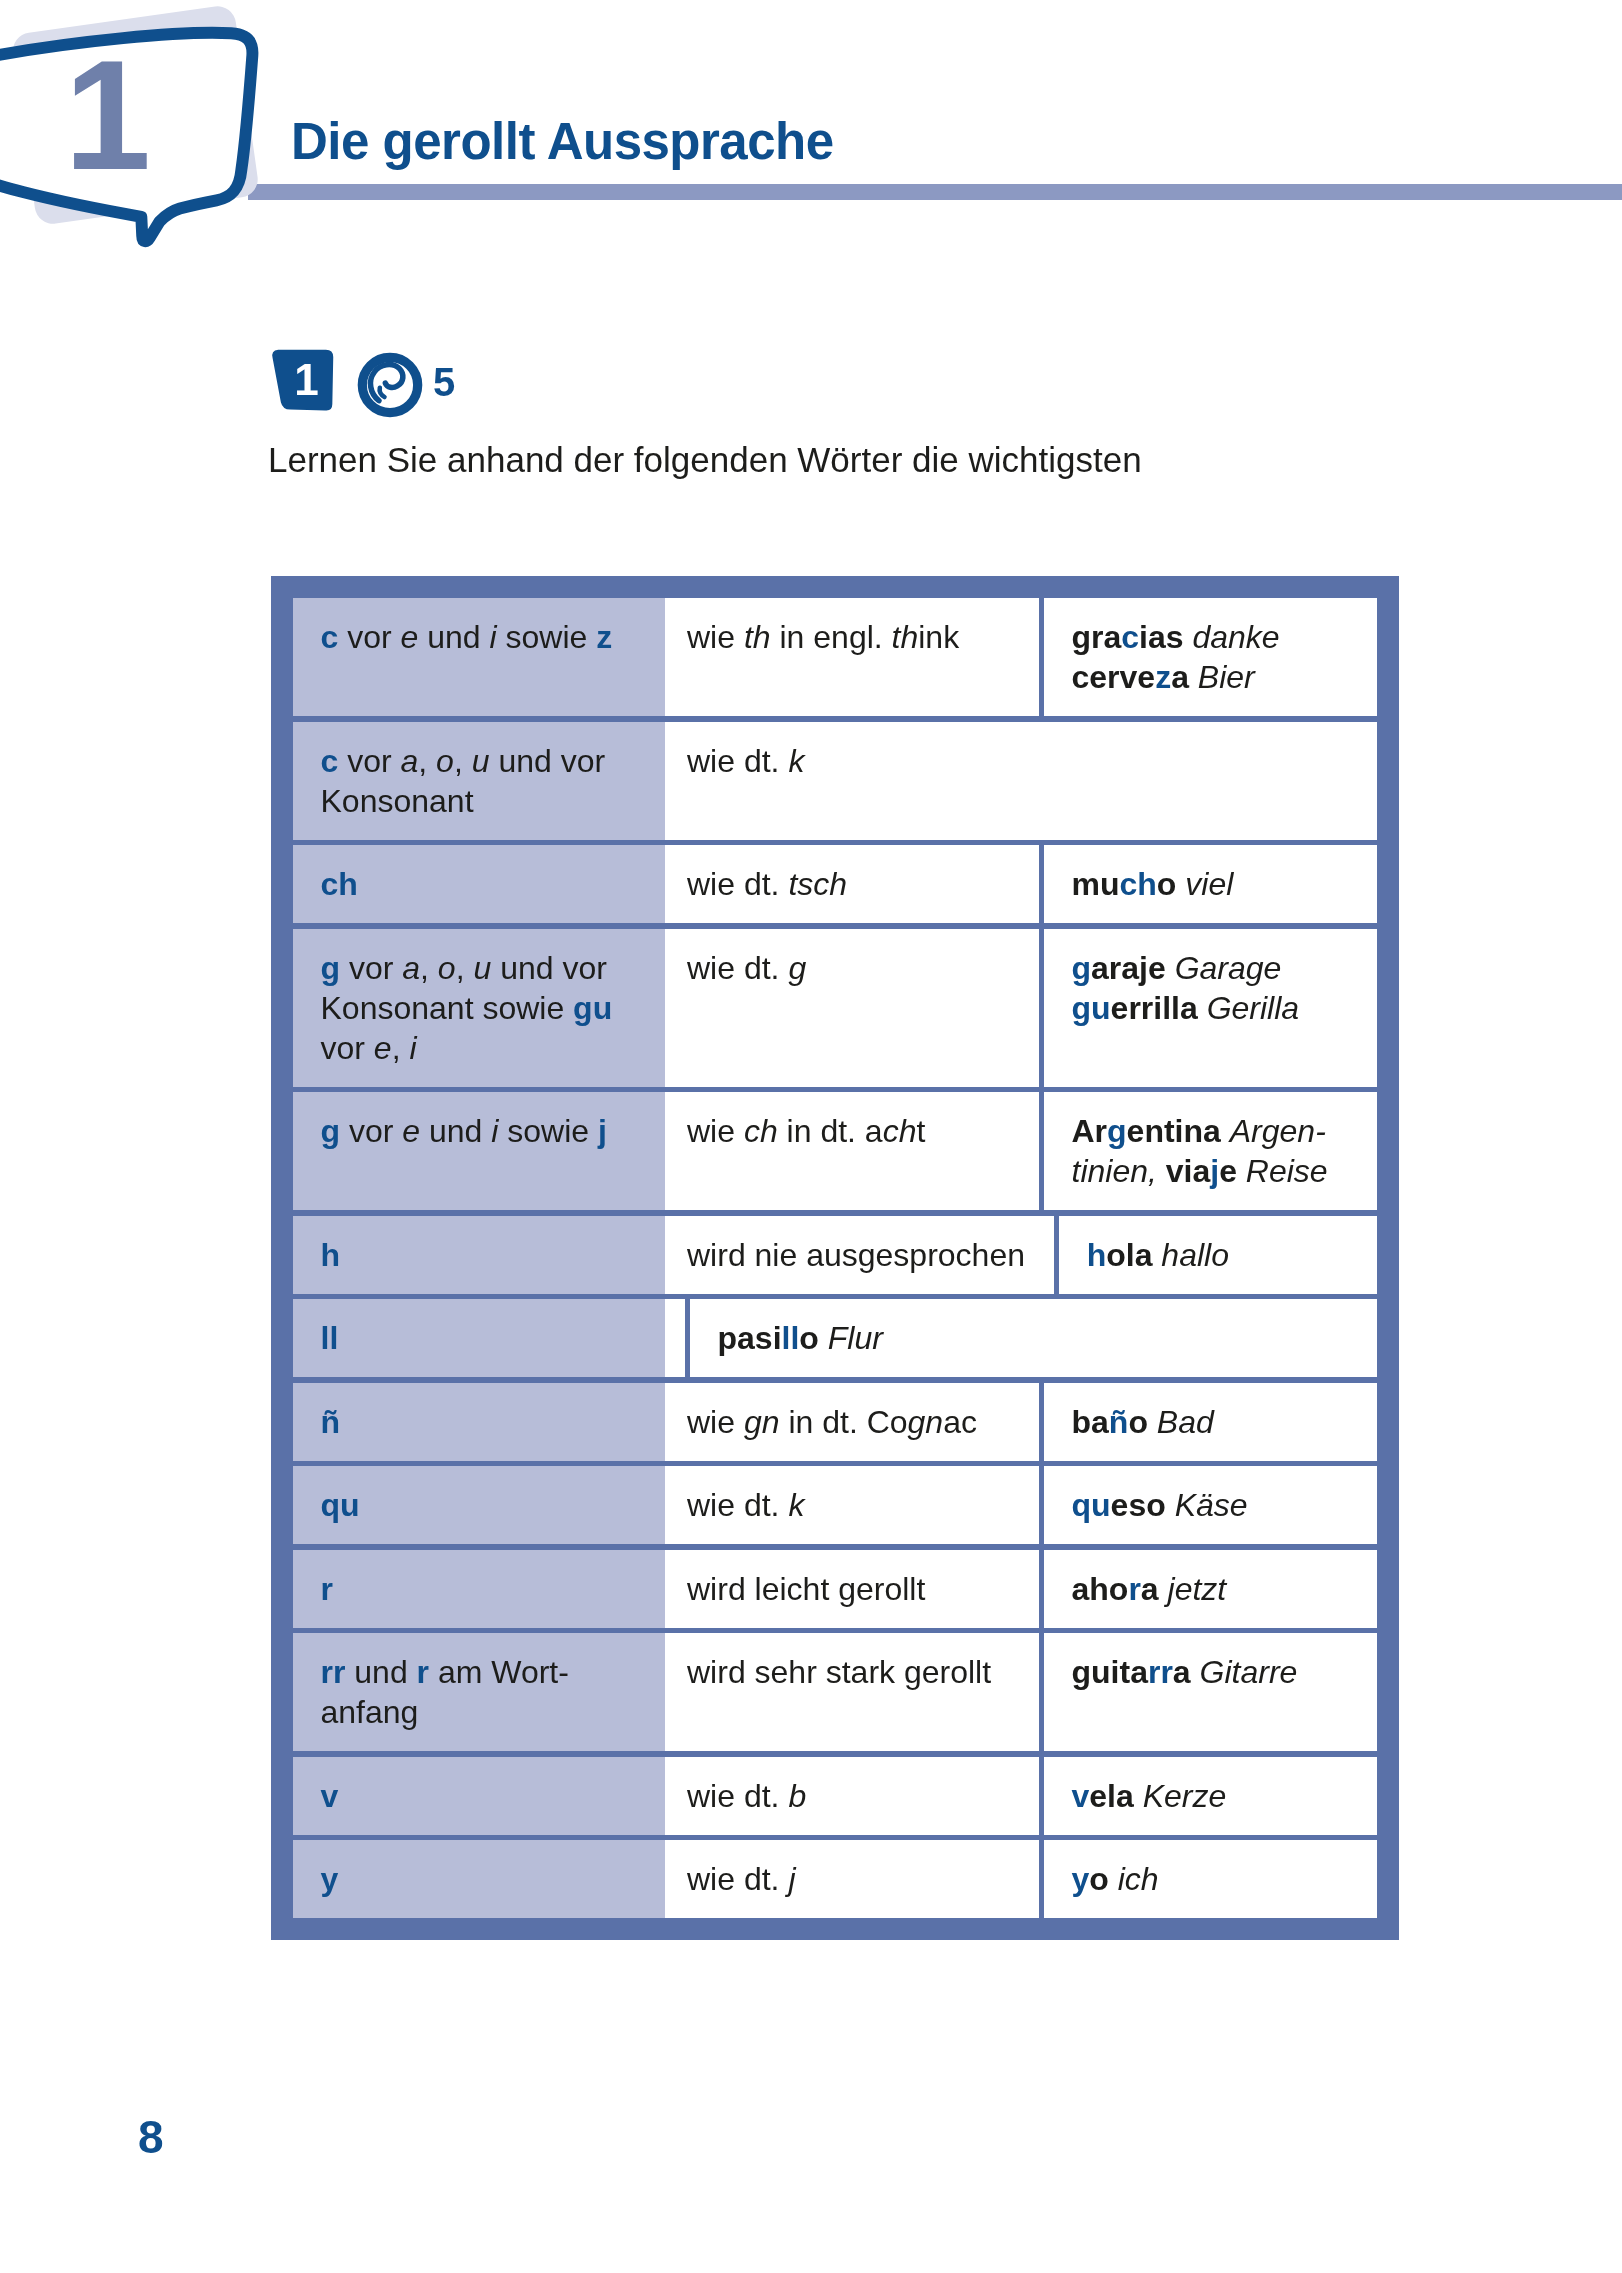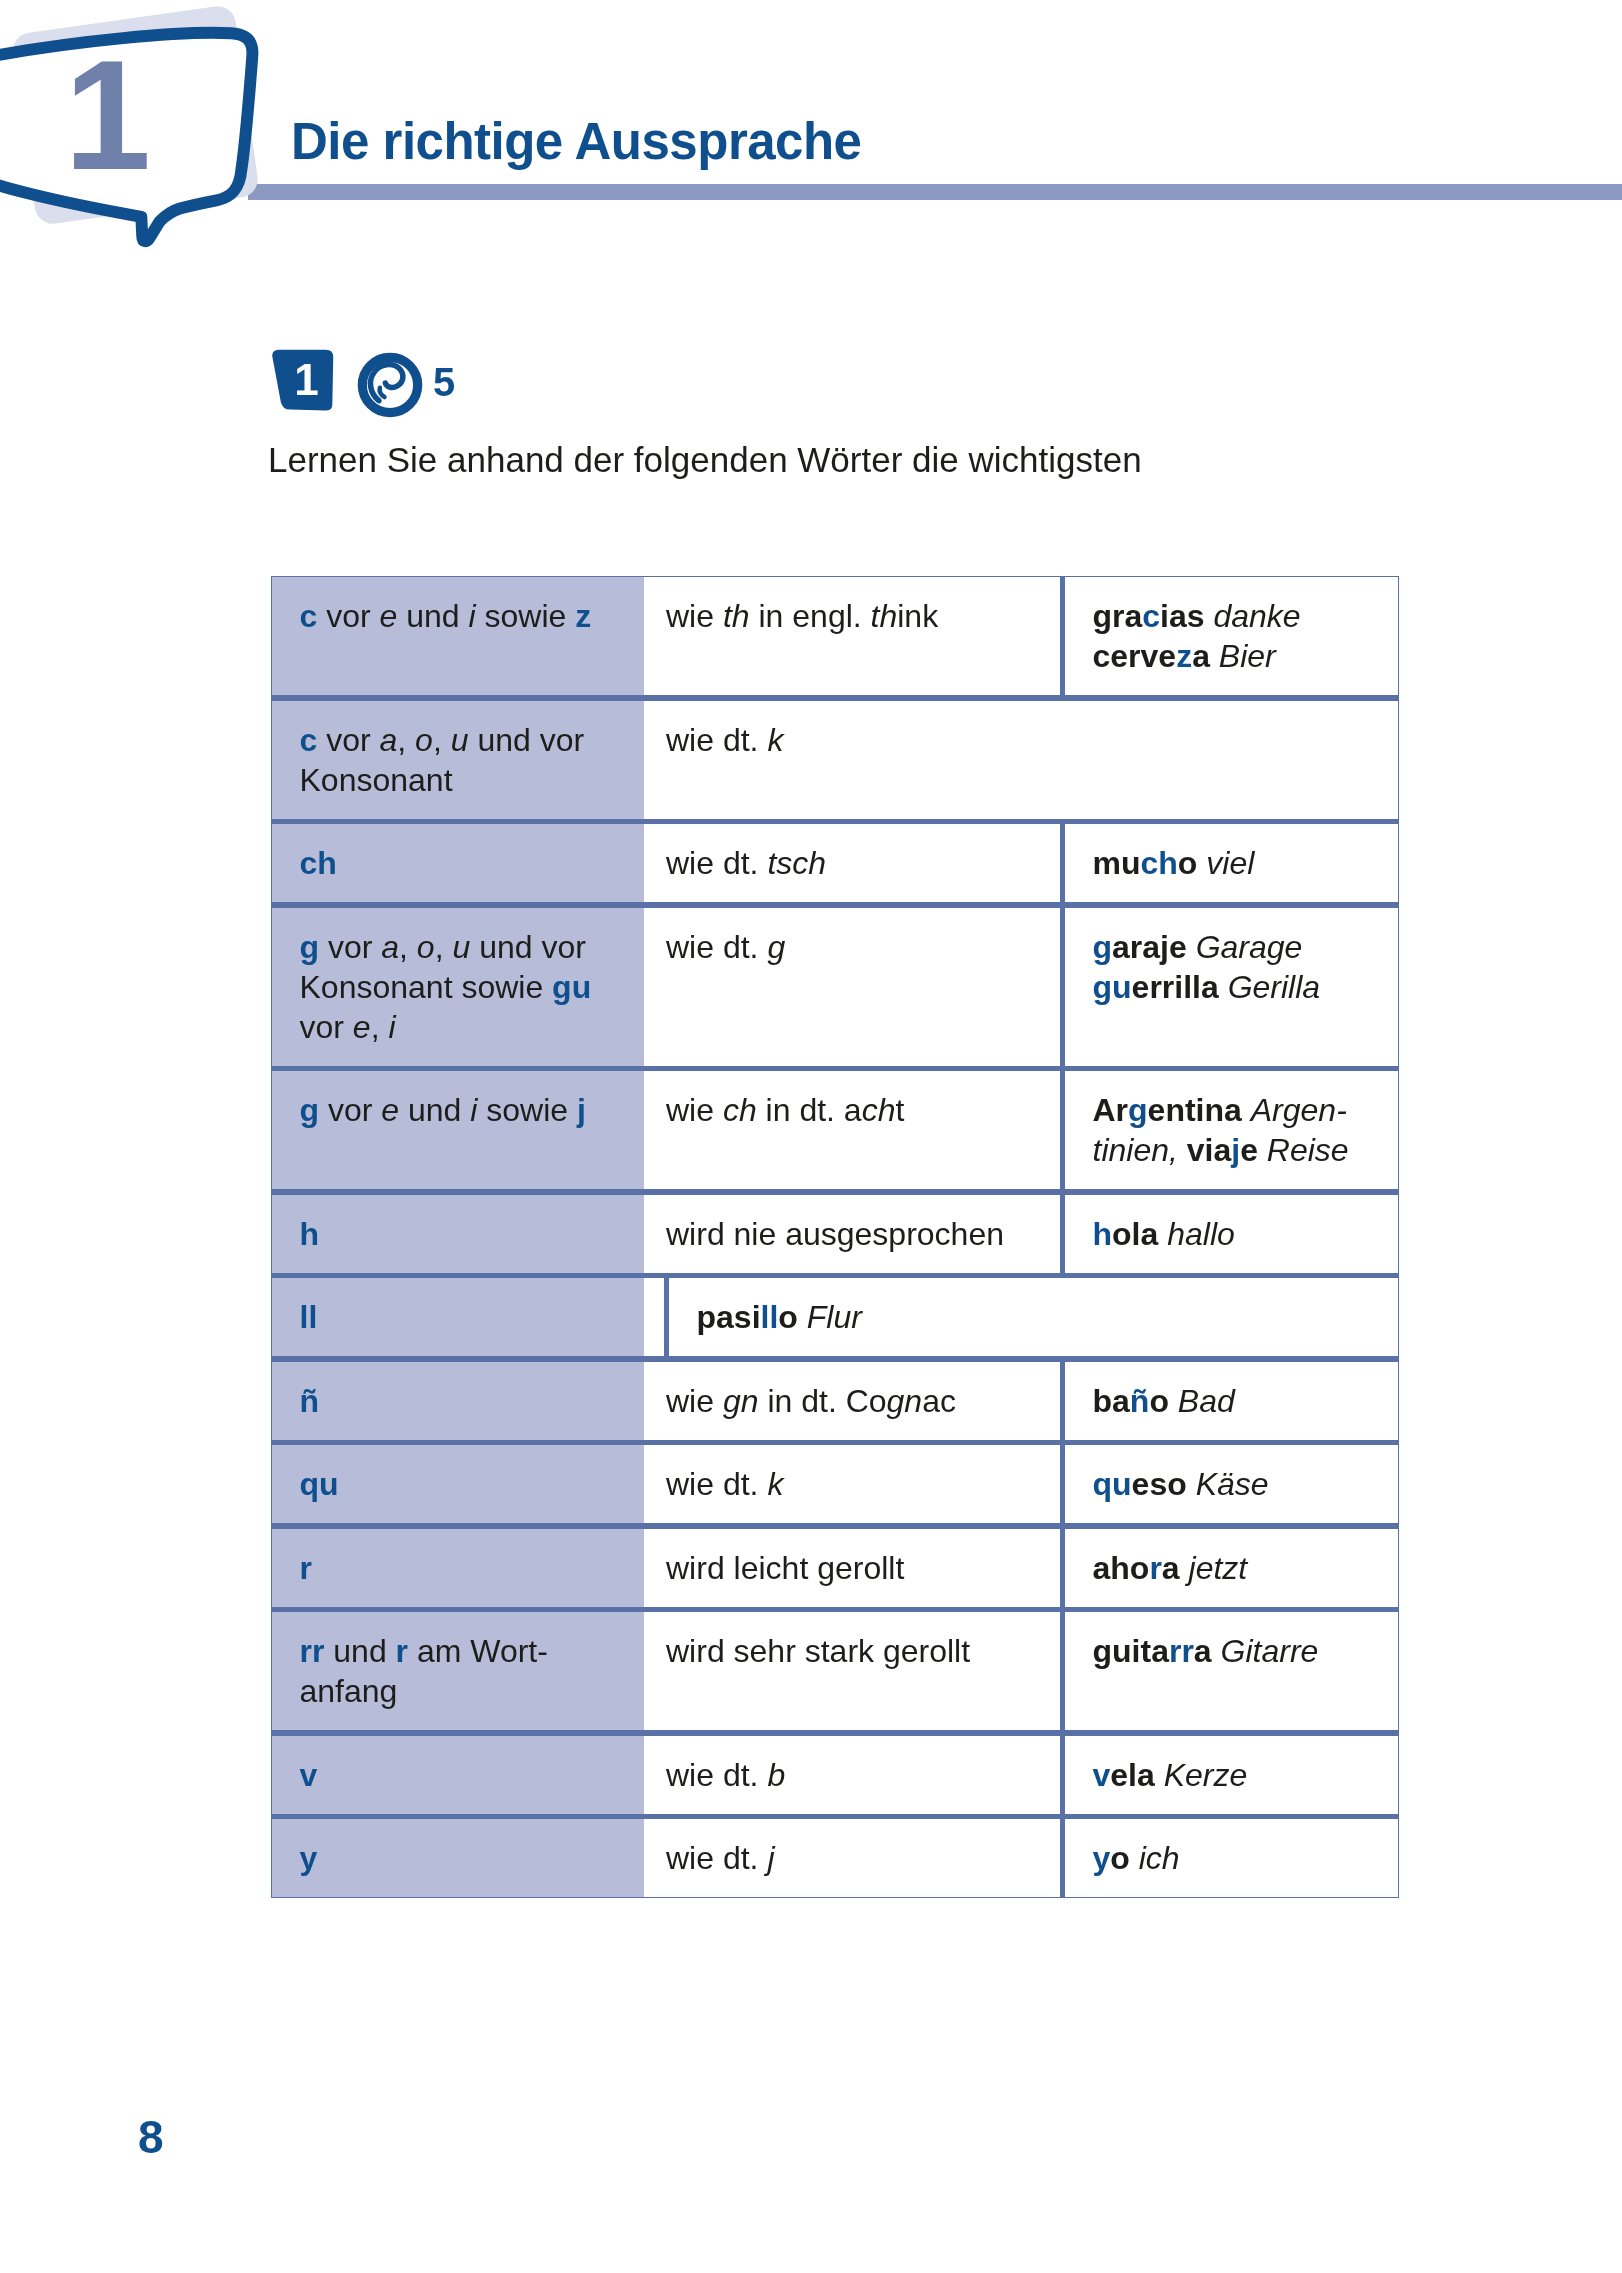--- a/index.html
+++ b/index.html
@@ -24,39 +24,39 @@
   .chapter-title{left:291px;top:112px;font-size:51px;font-weight:bold;color:var(--brand);letter-spacing:-0.5px;}
   .bubble-svg{left:0;top:0;}
   
   .badge-svg{left:266px;top:347px;}
   .ear-svg{left:354px;top:349px;}
   .audio-number{left:433px;top:360px;font-size:40px;font-weight:bold;color:var(--brand);}
   .intro{left:268px;top:435px;font-size:35px;line-height:50px;color:var(--ink);text-align:center;}
   
   .ptable{
     left:271px;top:576px;width:1128px;box-sizing:border-box;
-    background:var(--border);padding:1px;
+    background:var(--border);padding:22px;
     display:flex;flex-direction:column;gap:5.5px;
   }
   .trow{display:flex;background:#ffffff;}
   .cell{font-size:32px;line-height:40px;padding:19px 9.2px 19px 27.5px;box-sizing:border-box;}
   .c1{width:372px;flex:none;background:var(--lavender);}
   .c2{flex:1;padding-left:22px;}
   .c3{width:338px;flex:none;border-left:5.5px solid var(--border);margin-left:20px;}
   .tline{white-space:nowrap;}
   .seg-hl{color:var(--brand);font-weight:bold;}
   .seg-b{font-weight:bold;}
   .seg-i{font-style:italic;}
   .page-number{left:138px;top:2110px;font-size:46px;font-weight:bold;color:var(--brand);}
 </style>
 </head>
 <body>
 
 <div class="abs chapter-bar"></div>
-<div class="abs chapter-title">Die richtige Aussprache</div>
+<div class="abs chapter-title">Die gerollt Aussprache</div>
 
 <svg class="abs bubble-svg" width="312" height="285" viewBox="0 0 340 310">
   <rect x="25" y="20" width="245" height="210" rx="20" fill="#dbdeec" transform="rotate(-8 148 125)"></rect>
   <path d="M -20 63
            C 80 44, 200 33, 252 36
            C 268 37, 276 44, 275 60
            C 272 100, 268 150, 263 185
            C 261 206, 252 215, 236 218
            C 220 221, 207 224, 196 227
            C 186 230, 180 235, 174 241

